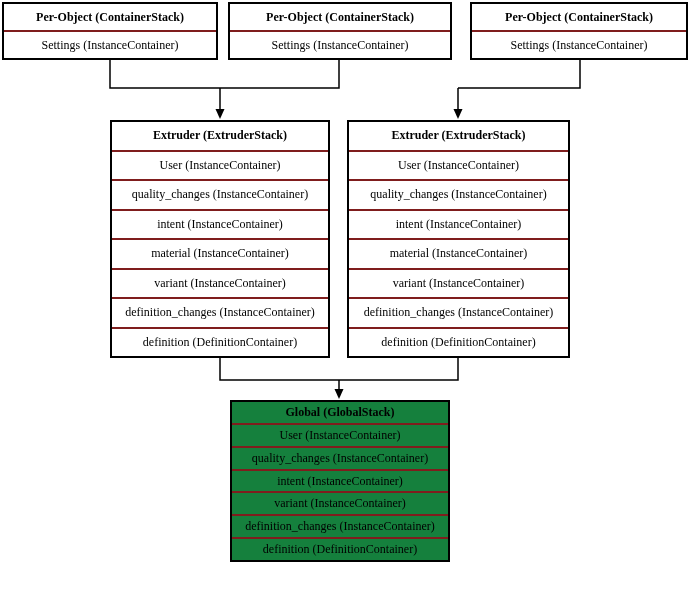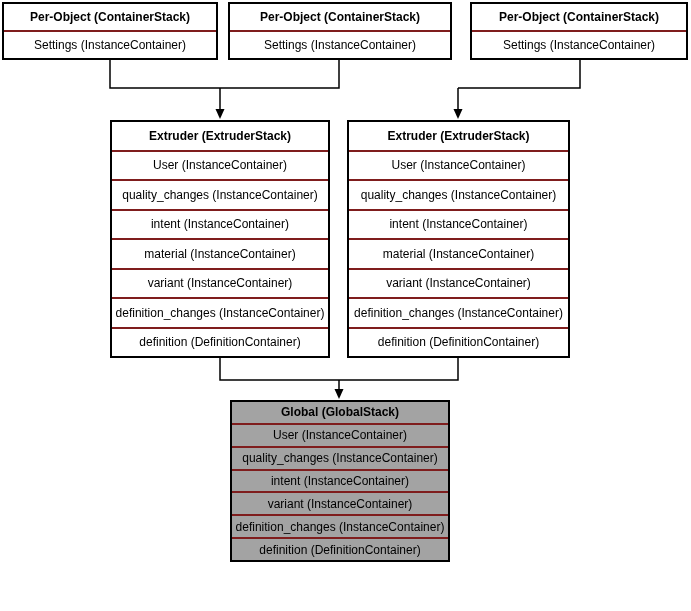--- a/index.html
+++ b/index.html
@@ -5,21 +5,21 @@
   html, body {
     margin: 0;
     padding: 0;
     background: #ffffff;
   }
   .canvas {
     position: relative;
     width: 691px;
     height: 611px;
     background: #ffffff;
-    font-family: Liberation Sans, sans-serif;
+    font-family: Liberation Serif, serif;
     overflow: hidden;
   }
   .connector-layer {
     position: absolute;
     left: 0;
     top: 0;
     width: 691px;
     height: 611px;
     pointer-events: none;
   }
@@ -88,21 +88,21 @@
     <div class="stack-box" style="left: 347px; top: 120px; width: 223px; height: 238px; border-color: rgb(0, 0, 0); background: rgb(255, 255, 255);">
     <div class="stack-cell title" style="color: rgb(0, 0, 0);">Extruder (ExtruderStack)</div>
   <div class="stack-cell" style="color: rgb(0, 0, 0);">User (InstanceContainer)</div>
       <div class="stack-cell" style="color: rgb(0, 0, 0);">quality_changes (InstanceContainer)</div>
       <div class="stack-cell" style="color: rgb(0, 0, 0);">intent (InstanceContainer)</div>
       <div class="stack-cell" style="color: rgb(0, 0, 0);">material (InstanceContainer)</div>
       <div class="stack-cell" style="color: rgb(0, 0, 0);">variant (InstanceContainer)</div>
       <div class="stack-cell" style="color: rgb(0, 0, 0);">definition_changes (InstanceContainer)</div>
       <div class="stack-cell" style="color: rgb(0, 0, 0);">definition (DefinitionContainer)</div>
     </div>
-    <div class="stack-box" style="left: 230px; top: 400px; width: 220px; height: 162px; border-color: rgb(0, 0, 0); background: #a3a3a3;">
+    <div class="stack-box" style="left: 230px; top: 400px; width: 220px; height: 162px; border-color: rgb(0, 0, 0); background: #15803d;">
     <div class="stack-cell title" style="color: rgb(0, 0, 0);">Global (GlobalStack)</div>
   <div class="stack-cell" style="color: rgb(0, 0, 0);">User (InstanceContainer)</div>
       <div class="stack-cell" style="color: rgb(0, 0, 0);">quality_changes (InstanceContainer)</div>
       <div class="stack-cell" style="color: rgb(0, 0, 0);">intent (InstanceContainer)</div>
       <div class="stack-cell" style="color: rgb(0, 0, 0);">variant (InstanceContainer)</div>
       <div class="stack-cell" style="color: rgb(0, 0, 0);">definition_changes (InstanceContainer)</div>
       <div class="stack-cell" style="color: rgb(0, 0, 0);">definition (DefinitionContainer)</div>
     </div>
   </div>
 

